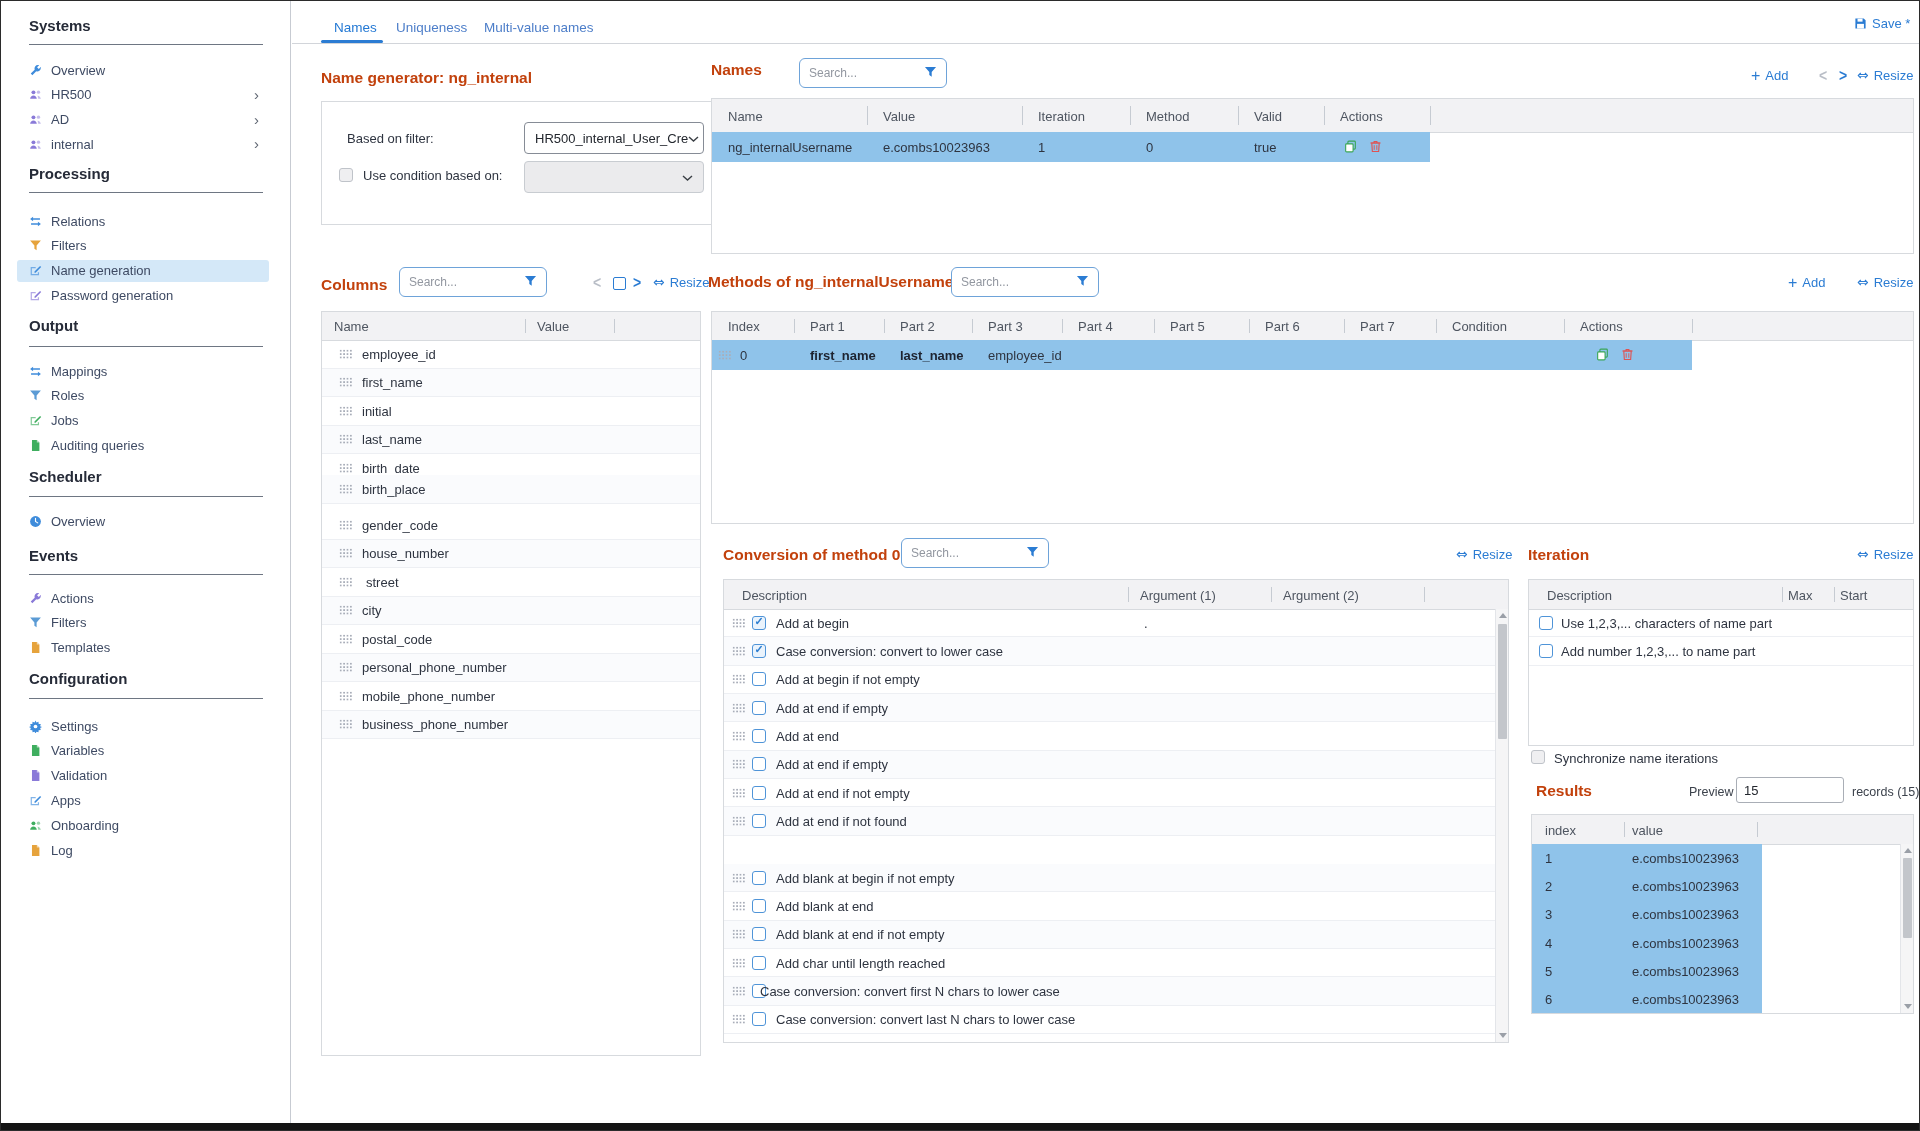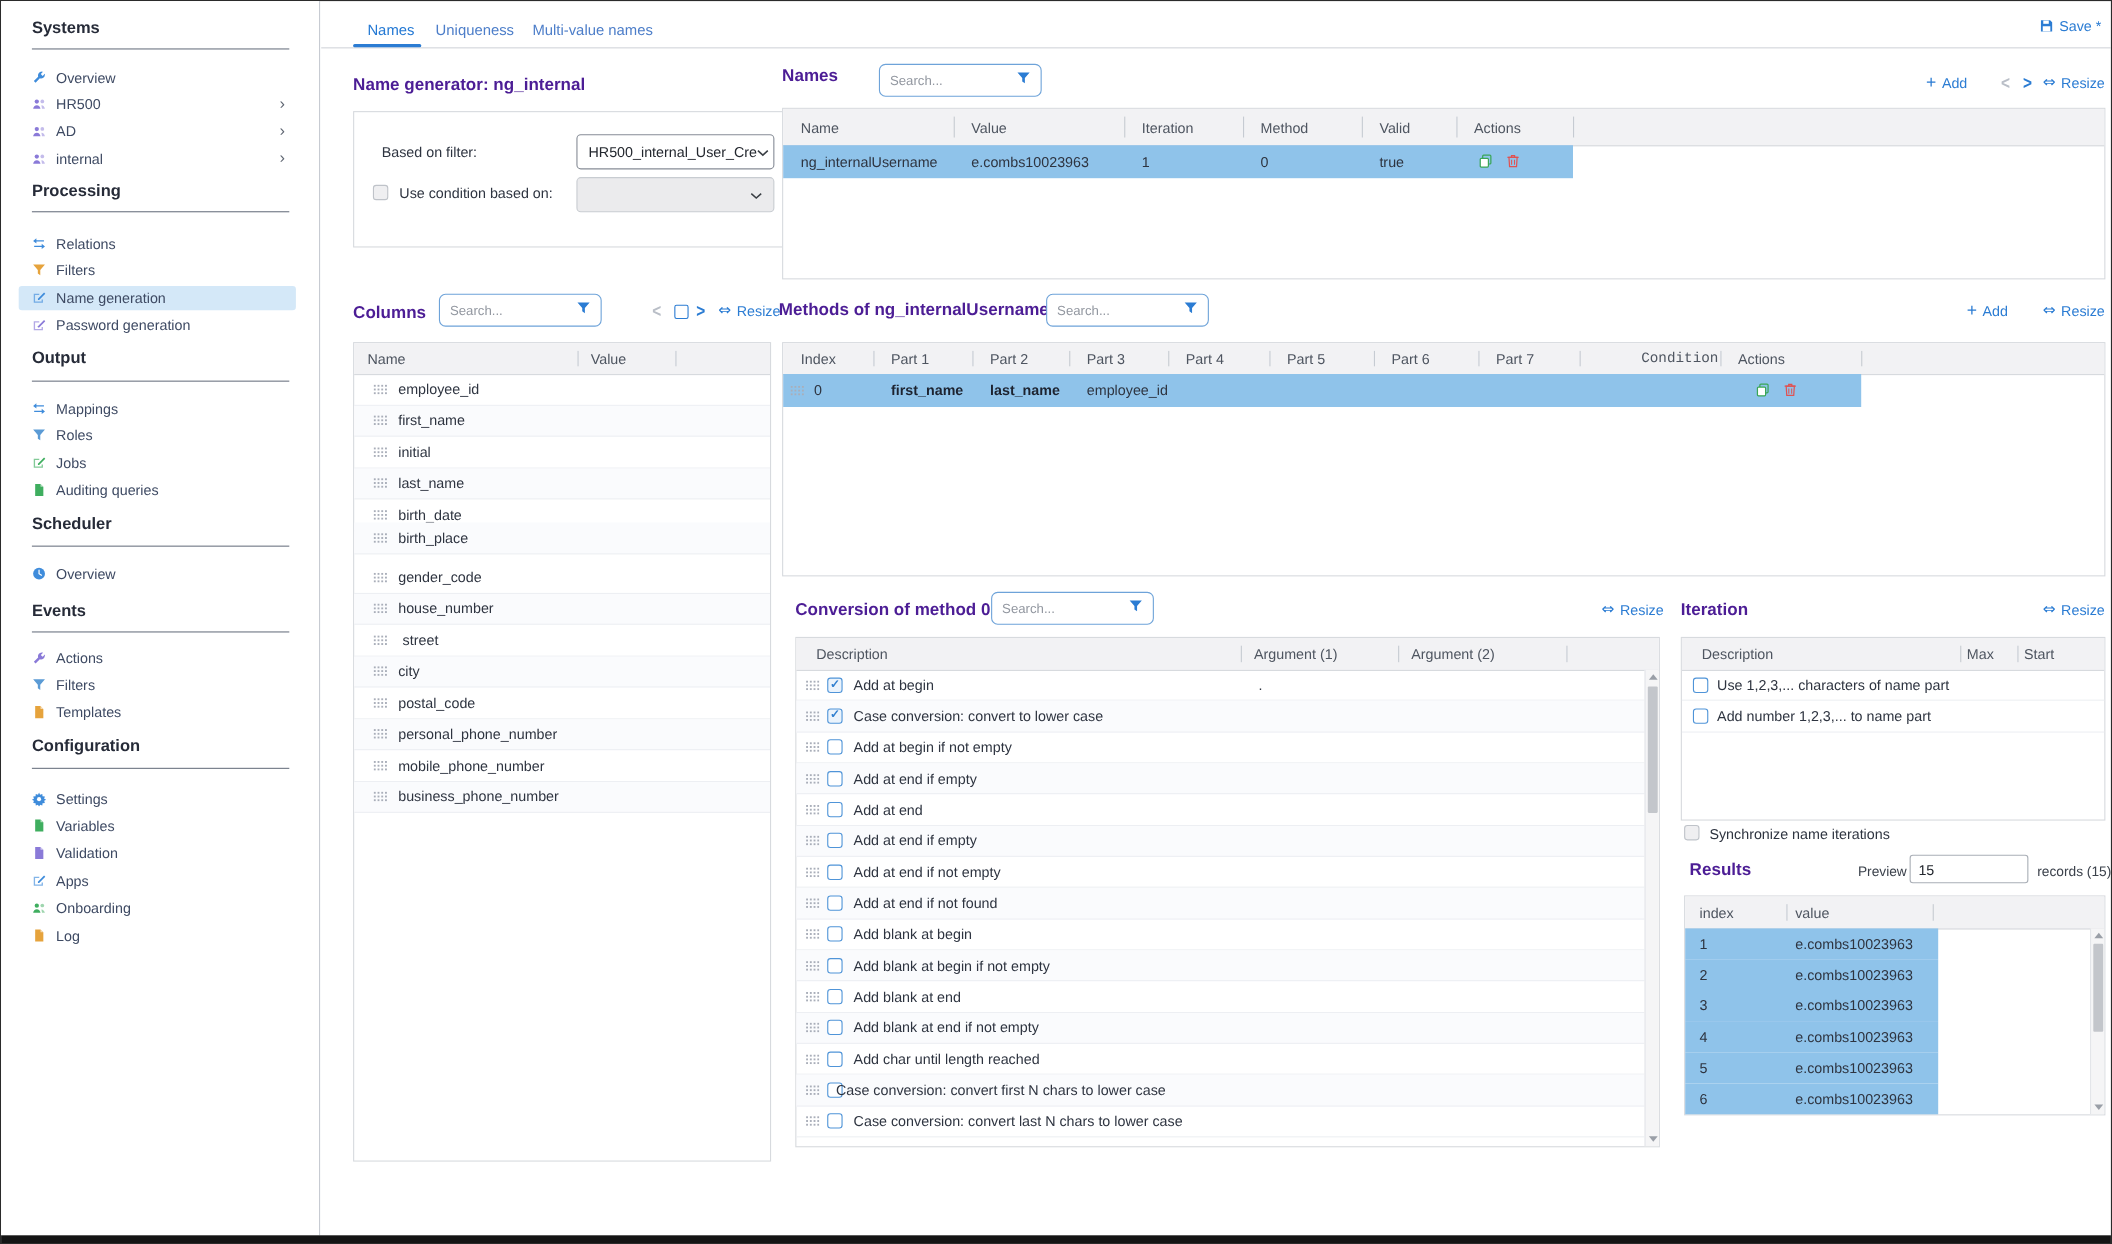--- a/index.html
+++ b/index.html
@@ -13,21 +13,21 @@
   .side-item.selected{background:#d4e8f8;}
   .side-item .chev{margin-left:auto;margin-right:10px;color:#5f6672;font-size:15px;line-height:10px;}
   .i14{width:13px;height:13px;display:block;flex:0 0 13px;}
   .c-blue{color:#3f8cdb}.c-purple{color:#8a7ad8}.c-lblue{color:#5b9bd5}.c-green{color:#3fae5f}.c-orange{color:#e6a33c}
   
   .top-hr{position:absolute;left:291px;right:0;top:42px;height:1px;background:#d2d5da;}
   .tab{position:absolute;top:19px;font-size:13.5px;color:#4d7ec9;cursor:pointer;white-space:nowrap;}
   .tab.active{color:#2479d4;}
   .tab-underline{position:absolute;height:3px;background:#2b7cd3;border-radius:2px;top:39px;}
   
-  .panel-title{position:absolute;font-size:15.5px;font-weight:bold;color:#4c1d95;white-space:nowrap;}
+  .panel-title{position:absolute;font-size:15.5px;font-weight:bold;color:#c2410c;white-space:nowrap;}
   .lbl{position:absolute;font-size:13px;color:#2e3440;white-space:nowrap;}
   .small-lbl{position:absolute;font-size:12.5px;color:#3c424c;white-space:nowrap;}
   .searchbox{position:absolute;height:30px;border:1px solid #6ea3d9;border-radius:6px;background:#fff;display:flex;align-items:center;justify-content:space-between;padding:0 9px;box-sizing:border-box;cursor:text;}
   .searchbox .ph{color:#9297a0;font-size:12px;}
   .link{position:absolute;color:#2b7cd3;font-size:13px;display:flex;align-items:center;gap:5px;cursor:pointer;text-decoration:none;white-space:nowrap;}
   .link .plus{font-size:16px;line-height:13px;}
   .rsz{font-family:"DejaVu Sans",sans-serif;font-size:14px;line-height:13px;}
   .chevctl{position:absolute;font-size:14px;color:#2b7cd3;cursor:pointer;font-weight:bold;transform:scaleY(1.2);}
   .chevctl.dis{color:#b9bec7;}
   .sqctl{position:absolute;width:11px;height:11px;border:1.5px solid #2b7cd3;border-radius:2px;cursor:pointer;}
@@ -468,21 +468,21 @@
   <div class="box" id="methods-box" style="left:710px;top:310px;width:1203px;height:213px">
       <div class="thead" style="height: 28px;">
         <div class="hcell" style="left: 16px;">Index</div>
         <div class="hcell" style="left: 98px;">Part 1</div>
         <div class="hcell" style="left: 188px;">Part 2</div>
         <div class="hcell" style="left: 276px;">Part 3</div>
         <div class="hcell" style="left: 366px;">Part 4</div>
         <div class="hcell" style="left: 458px;">Part 5</div>
         <div class="hcell" style="left: 553px;">Part 6</div>
         <div class="hcell" style="left: 648px;">Part 7</div>
-        <div class="hcell" style="left: 780px; font-family: Liberation Mono, monospace;">Condition</div>
+        <div class="hcell" style="left: 740px;">Condition</div>
         <div class="hcell" style="left: 868px;">Actions</div>
         <div class="pipe" style="left: 82px;"></div>
         <div class="pipe" style="left: 172px;"></div>
         <div class="pipe" style="left: 260px;"></div>
         <div class="pipe" style="left: 350px;"></div>
         <div class="pipe" style="left: 442px;"></div>
         <div class="pipe" style="left: 537px;"></div>
         <div class="pipe" style="left: 632px;"></div>
         <div class="pipe" style="left: 724px;"></div>
         <div class="pipe" style="left: 852px;"></div>
@@ -564,25 +564,20 @@
       <div class="trow lined alt" style="top: 227.31px; width: 771px; height: 28.33px;">
         <div class="dh" style="left: 8px;"></div>
         <div class="cb mid" style="left: 28px;"></div>
         <div class="cell" style="left: 52px;">Add at end if not found</div>
       </div>
       <div class="trow lined" style="top: 198.98px; width: 771px; height: 28.33px;">
         <div class="dh" style="left: 8px;"></div>
         <div class="cb mid" style="left: 28px;"></div>
         <div class="cell" style="left: 52px;">Add at end if not empty</div>
       </div>
-      <div class="trow lined" style="top: 255.64px; width: 771px; height: 28.33px;">
-        <div class="dh" style="left: 8px;"></div>
-        <div class="cb mid" style="left: 28px;"></div>
-        <div class="cell" style="left: 52px;">Add blank at begin</div>
-      </div>
       <div class="trow lined alt" style="top: 283.97px; width: 771px; height: 28.33px;">
         <div class="dh" style="left: 8px;"></div>
         <div class="cb mid" style="left: 28px;"></div>
         <div class="cell" style="left: 52px;">Add blank at begin if not empty</div>
       </div>
       <div class="trow lined" style="top: 312.3px; width: 771px; height: 28.33px;">
         <div class="dh" style="left: 8px;"></div>
         <div class="cb mid" style="left: 28px;"></div>
         <div class="cell" style="left: 52px;">Add blank at end</div>
       </div>

